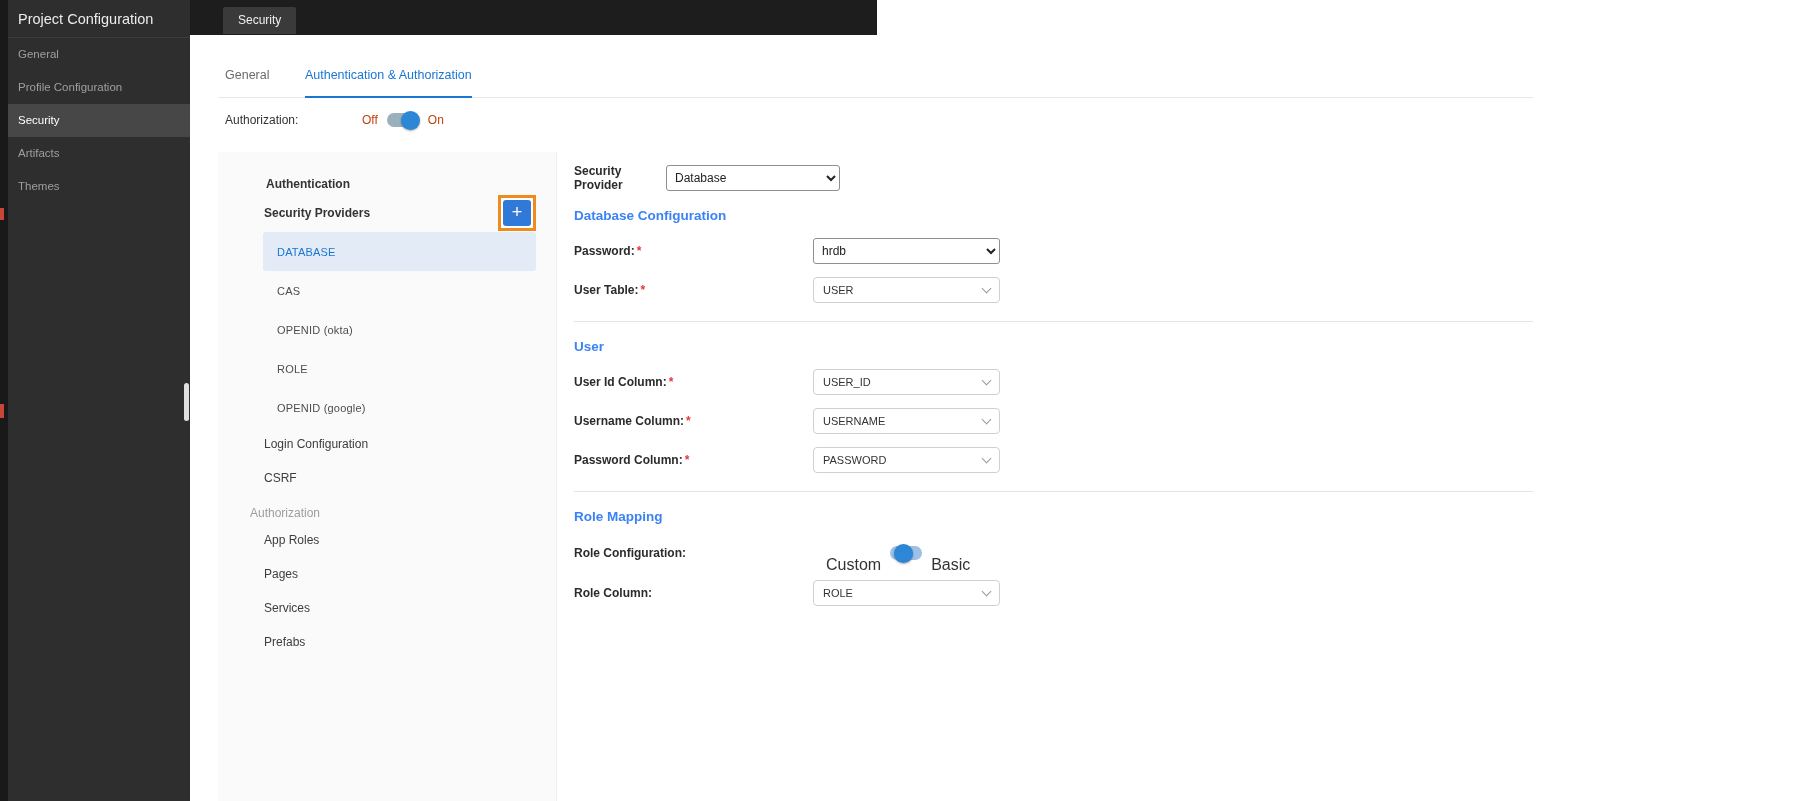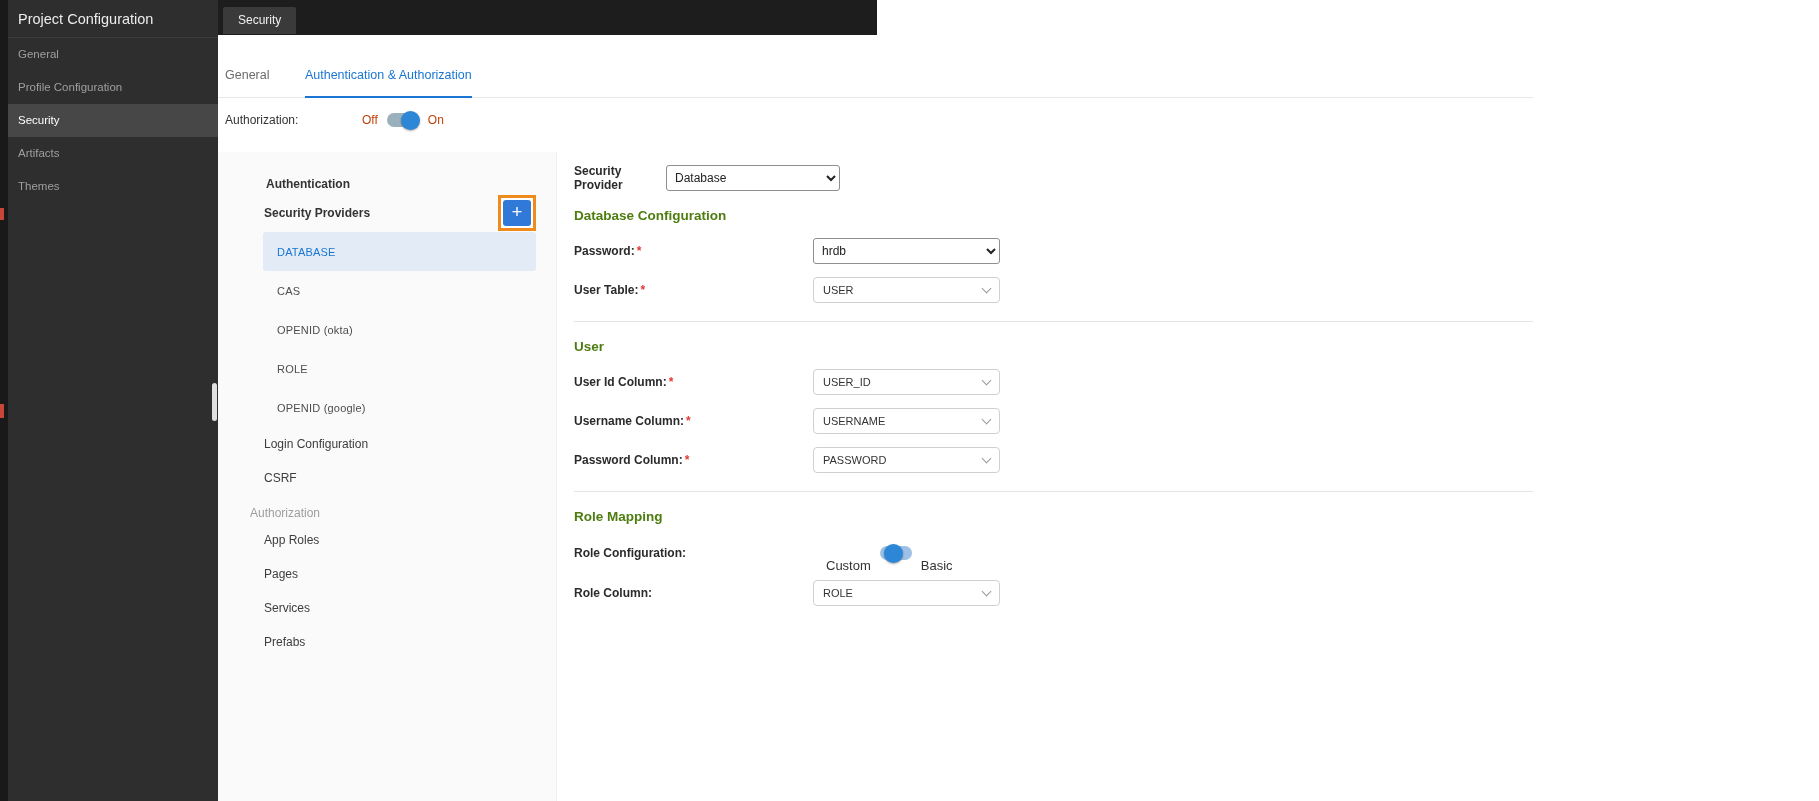--- a/index.html
+++ b/index.html
@@ -11,21 +11,21 @@
   }
   .stage { position: relative; width: 1819px; height: 801px; background: #fff; }
 
   
   .left-strip { position: absolute; left: 0; top: 0; width: 8px; height: 801px; background: #191919; z-index: 3; }
   .mark { position: absolute; left: 0; width: 4px; background: #c74638; }
   .mark1 { top: 208px; height: 12px; }
   .mark2 { top: 404px; height: 14px; }
 
   
-  .sidebar { position: absolute; left: 0; top: 0; width: 218px; height: 801px; background: #2e2e2e; z-index: 2; }
+  .sidebar { position: absolute; left: 0; top: 0; width: 190px; height: 801px; background: #2e2e2e; z-index: 2; }
   .sidebar-title {
     height: 38px; line-height: 38px; padding-left: 18px;
     color: #ececec; font-size: 14.5px; border-bottom: 1px solid #3d3d3d;
     white-space: nowrap;
   }
   .side-item {
     height: 33px; line-height: 33px; padding-left: 18px;
     color: #9f9f9f; font-size: 11.5px; cursor: pointer; white-space: nowrap;
   }
   .side-item.active { background: #474747; color: #ffffff; }
@@ -100,40 +100,40 @@
   
   .sp-row { display: flex; align-items: center; margin: 13px 0 0 17px; height: 26px; }
   .sp-label { width: 92px; font-size: 12px; font-weight: 700; color: #2b2b2b; }
   select.native {
     height: 26px; font-size: 12px; border: 1px solid #8f8f8f; border-radius: 3px;
     background: #fff; color: #222; padding: 0 4px; font-family: "Liberation Sans", sans-serif;
   }
   .sp-row select.native { width: 174px; }
   select.native.wide { width: 187px; }
 
-  .section-h { margin: 16px 0 0 17px; font-size: 13.5px; font-weight: 700; color: #4d7c0f; line-height: 18px; }
+  .section-h { margin: 16px 0 0 17px; font-size: 13.5px; font-weight: 700; color: #3b82f6; line-height: 18px; }
   .field-row { display: flex; align-items: center; margin: 13px 0 0 17px; height: 26px; }
   .field-label { width: 239px; font-size: 12px; font-weight: 700; color: #2b2b2b; }
   .req { color: #e53935; margin-left: 2px; font-weight: 700; }
 
   .combo {
     width: 187px; height: 26px; border: 1px solid #d0d0d0; border-radius: 4px;
     background: #fff; display: flex; align-items: center; justify-content: space-between;
     padding: 0 9px; font-size: 11px; color: #333; cursor: pointer;
   }
   .chev {
     width: 7px; height: 7px; flex: none;
     border-right: 1.5px solid #9a9a9a; border-bottom: 1.5px solid #9a9a9a;
     transform: rotate(45deg); margin-top: -4px;
   }
 
   .divider { height: 1px; background: #e4e4e4; margin: 18px 12px 0 17px; }
 
   .role-row { display: flex; align-items: center; margin: 14px 0 0 17px; height: 26px; }
-  .role-side { font-size: 13px; color: #333; margin-top: 24px; }
+  .role-side { font-size: 16px; color: #333; margin-top: 24px; }
   .role-row .field-label { width: 239px; }
   .role-gap { width: 13px; flex: none; }
 </style>
 </head>
 <body>
 
 <div class="stage">
 
   <div class="left-strip">
     <div class="mark mark1"></div>

